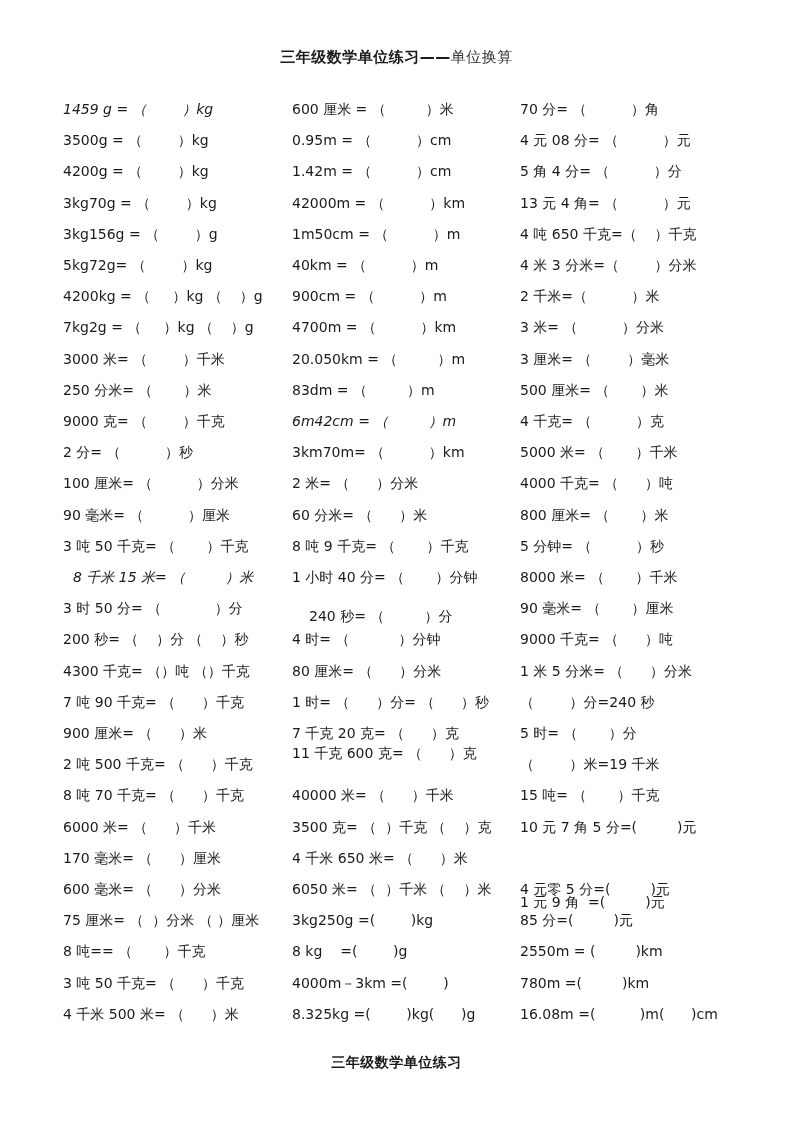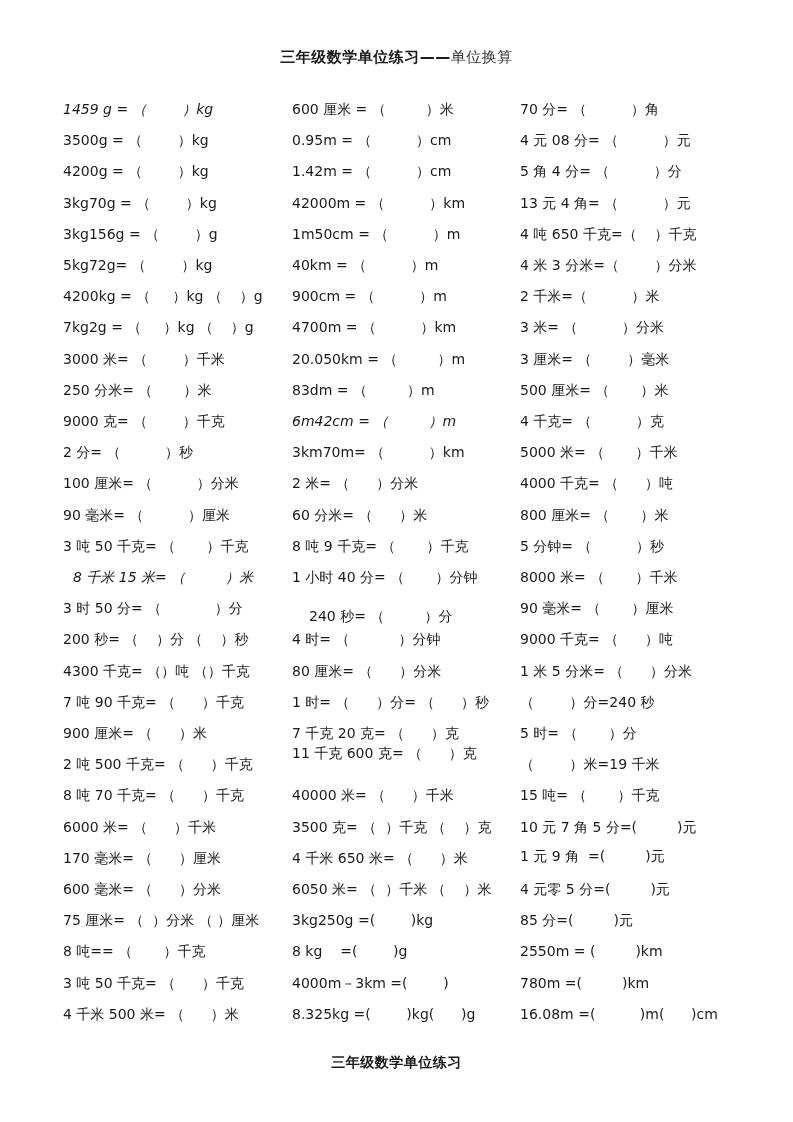--- a/index.html
+++ b/index.html
@@ -99,21 +99,21 @@
     <div class="item" style="left: 457px; top: 436.8px; font-size: 14px; line-height: 22px;">5 分钟= （          ）秒</div>
     <div class="item" style="left: 457px; top: 468px; font-size: 14px; line-height: 22px;">8000 米= （       ）千米</div>
     <div class="item" style="left: 457px; top: 499.2px; font-size: 14px; line-height: 22px;">90 毫米= （       ）厘米</div>
     <div class="item" style="left: 457px; top: 530.4px; font-size: 14px; line-height: 22px;">9000 千克= （      ）吨</div>
     <div class="item" style="left: 457px; top: 561.6px; font-size: 14px; line-height: 22px;">1 米 5 分米= （      ）分米</div>
     <div class="item" style="left: 457px; top: 592.8px; font-size: 14px; line-height: 22px;">（        ）分=240 秒</div>
     <div class="item" style="left: 457px; top: 624px; font-size: 14px; line-height: 22px;">5 时= （       ）分</div>
     <div class="item" style="left: 457px; top: 655.2px; font-size: 14px; line-height: 22px;">（        ）米=19 千米</div>
     <div class="item" style="left: 457px; top: 686.4px; font-size: 14px; line-height: 22px;">15 吨= （       ）千克</div>
     <div class="item" style="left: 457px; top: 717.6px; font-size: 14px; line-height: 22px;">10 元 7 角 5 分=(         )元</div>
-    <div class="item" style="left: 457px; top: 747px; font-size: 14px; line-height: 22px; text-align: right;">1 元 9 角  =(         )元</div>
+    <div class="item" style="left: 457px; top: 793px; font-size: 14px; line-height: 22px; text-align: right;">1 元 9 角  =(         )元</div>
     <div class="item" style="left: 457px; top: 780px; font-size: 14px; line-height: 22px;">4 元零 5 分=(         )元</div>
     <div class="item" style="left: 457px; top: 811.2px; font-size: 14px; line-height: 22px;">85 分=(         )元</div>
     <div class="item" style="left: 457px; top: 842.4px; font-size: 14px; line-height: 22px;">2550m = (         )km</div>
     <div class="item" style="left: 457px; top: 873.6px; font-size: 14px; line-height: 22px;">780m =(         )km</div>
     <div class="item" style="left: 457px; top: 904.8px; font-size: 14px; line-height: 22px;">16.08m =(          )m(      )cm</div>
   </div>
 
 <div class="footer-title">三年级数学单位练习</div>
 
 </body></html>

